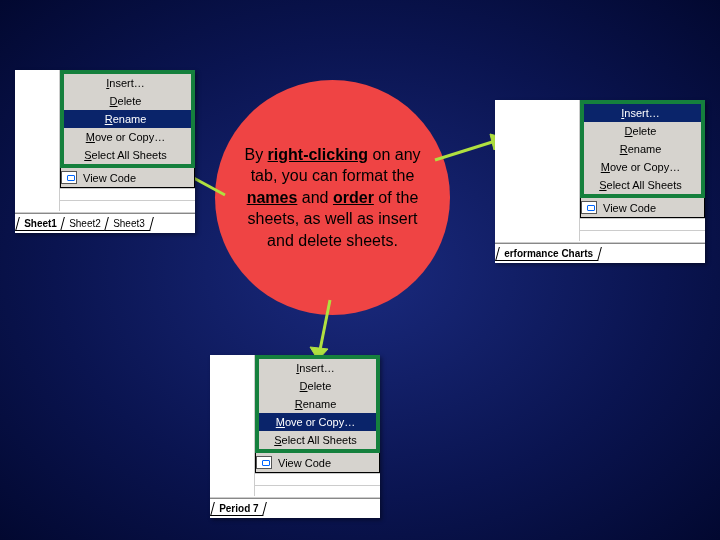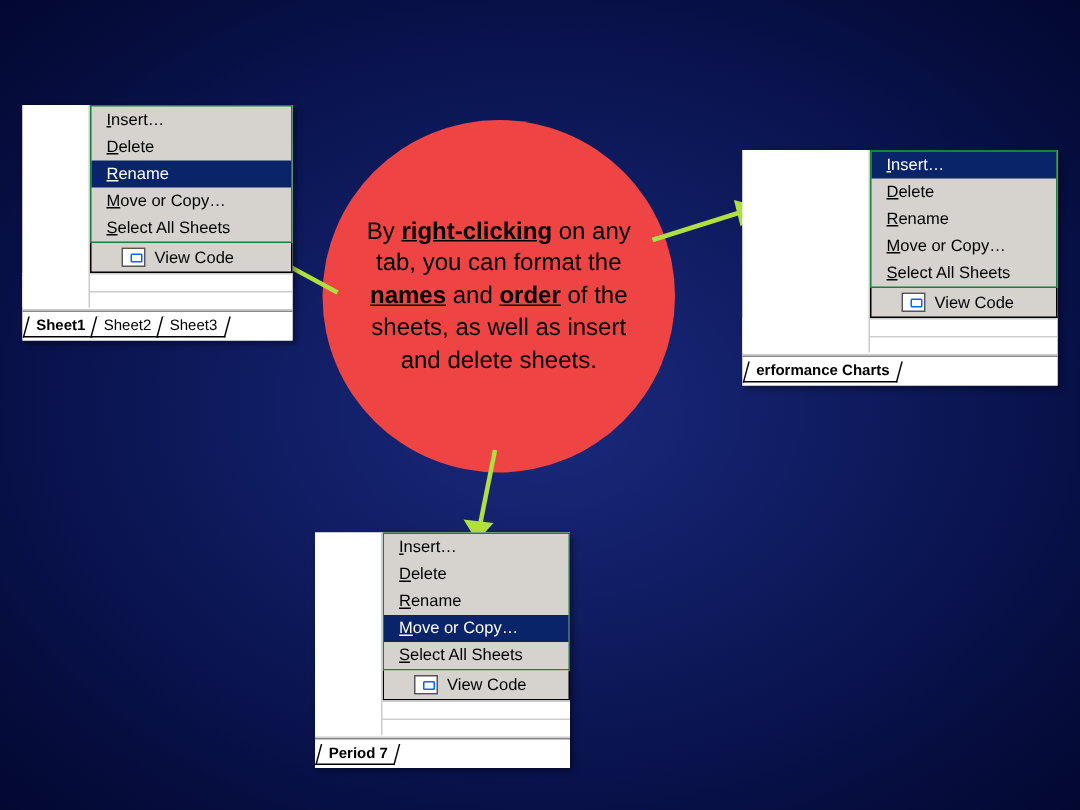--- a/index.html
+++ b/index.html
@@ -40,39 +40,40 @@
 
   
   .panel {
     position: absolute;
     background: #fff;
     box-shadow: 2px 2px 4px rgba(0,0,0,0.4);
     font-size: 11px;
     color: #000;
   }
   .menu {
-    border: 1px solid #15803d;
+    border: 4px solid #15803d;
     background: #d6d3ce;
     margin-left: 45px;
     margin-top: 0;
+    text-align: center;
   }
   .menu-item {
     padding: 3px 14px 3px 10px;
     border-bottom: none;
     cursor: default;
     white-space: nowrap;
   }
   .menu-item.highlight {
     background: #0a246a;
     color: #fff;
   }
   .menu-item .accel { text-decoration: underline; }
   .viewcode-row {
     background: #d6d3ce;
-    padding: 3px 6px 3px 20px;
+    padding: 3px 6px 3px 0;
     display: flex;
     align-items: center;
     gap: 6px;
     border: 1px solid #000;
     border-top: none;
     margin-left: 45px;
   }
   .vc-icon {
     width: 16px; height: 13px;
     background: #fff;

